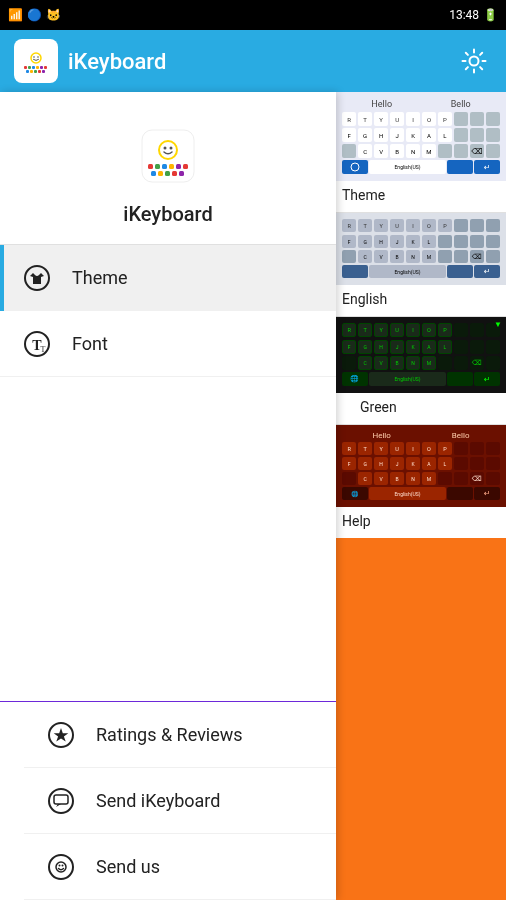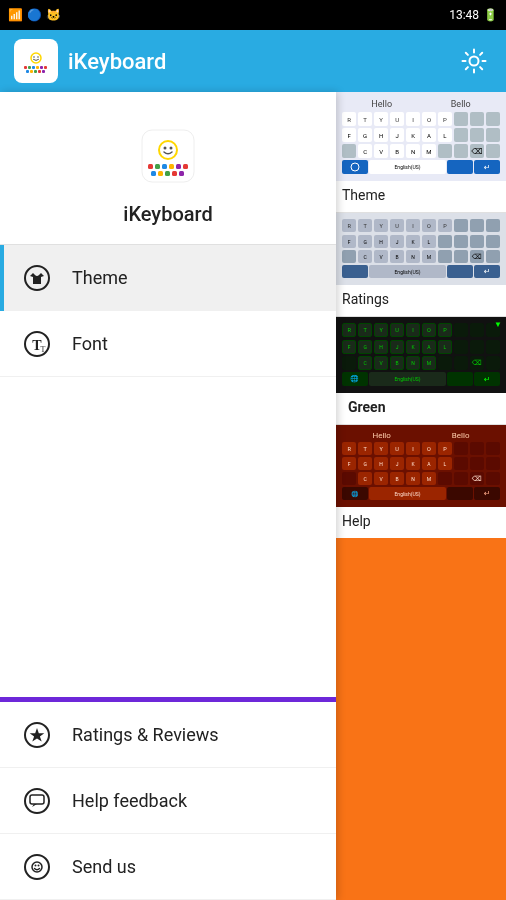--- a/index.html
+++ b/index.html
@@ -134,21 +134,22 @@
       font-size: 22px;
       flex-shrink: 0;
     }
     .nav-item-label {
       font-size: 18px;
       color: #222;
     }
 
     
     .nav-bottom {
-      border-top: 5px solid #6d28d9;
+      border-top: 1px solid #6d28d9;
+      padding-left: 24px;
     }
 
     
     .right-panel {
       width: 170px;
       height: 808px;
       background: #f97316;
       overflow: hidden;
       position: relative;
     }
@@ -284,21 +285,21 @@
 
       <div class="nav-item">
         <div class="nav-item-icon">
           <svg width="28" height="28" viewBox="0 0 28 28" fill="none">
             <circle cx="14" cy="14" r="12" stroke="#222" stroke-width="2"></circle>
 
             <rect x="7" y="8" width="14" height="9" rx="2" stroke="#222" stroke-width="1.5"></rect>
             <path d="M11 17 L9 20 L14 17" fill="#222"></path>
           </svg>
         </div>
-        <span class="nav-item-label">Help feedback</span>
+        <span class="nav-item-label">Send iKeyboard</span>
       </div>
 
       <div class="nav-item">
         <div class="nav-item-icon">
           <svg width="28" height="28" viewBox="0 0 28 28" fill="none">
             <circle cx="14" cy="14" r="12" stroke="#222" stroke-width="2"></circle>
             <circle cx="14" cy="14" r="5" fill="none" stroke="#222" stroke-width="1.5"></circle>
             <circle cx="12.5" cy="12.5" r="1" fill="#222"></circle>
             <circle cx="15.5" cy="12.5" r="1" fill="#222"></circle>
             <path d="M11.5 15.5 Q14 18 16.5 15.5" stroke="#222" stroke-width="1.5" fill="none" stroke-linecap="round"></path>
@@ -412,21 +413,21 @@
         </div>
         <div style="display:grid; grid-template-columns: 1fr 3fr 1fr 1fr; gap:1.5px; padding:1px 2px 3px;">
           <div style="height:13px;background:#3a6090;border-radius:2px;"></div>
           <div style="height:13px;background:#b0b8c8;border-radius:2px;font-size:5px;display:flex;align-items:center;justify-content:center;">English(US)</div>
           <div style="height:13px;background:#3a6090;border-radius:2px;"></div>
           <div style="height:13px;background:#3a6090;border-radius:2px;font-size:8px;color:#fff;display:flex;align-items:center;justify-content:center;">↵</div>
         </div>
       </div>
     </div>
     <div style="padding:4px 6px 8px 6px; background:#fff;">
-      <span style="font-size:14px;color:#222;">Ratings</span>
+      <span style="font-size:14px;color:#222;">English</span>
     </div>
 
     <div style="border-top:1px solid #e0e0e0;">
       <div style="background:#111; padding:4px; position:relative;">
 
         <div style="position:absolute;right:4px;top:3px;color:#00ff00;font-size:8px;">▼</div>
         <div style="display:grid; grid-template-columns: repeat(10, 1fr); gap:1.5px; padding:2px;">
           <div style="height:14px;background:#1a2a1a;border:1px solid #004400;border-radius:2px;font-size:5.5px;color:#00cc00;display:flex;align-items:center;justify-content:center;">R</div>
           <div style="height:14px;background:#1a2a1a;border:1px solid #004400;border-radius:2px;font-size:5.5px;color:#00cc00;display:flex;align-items:center;justify-content:center;">T</div>
           <div style="height:14px;background:#1a2a1a;border:1px solid #004400;border-radius:2px;font-size:5.5px;color:#00cc00;display:flex;align-items:center;justify-content:center;">Y</div>
@@ -463,21 +464,21 @@
           <div style="height:14px;background:#0a1a0a;border-radius:2px;"></div>
         </div>
         <div style="display:grid; grid-template-columns: 1fr 3fr 1fr 1fr; gap:1.5px; padding:1px 2px 3px;">
           <div style="height:14px;background:#003300;border-radius:2px;font-size:7px;color:#00ff00;display:flex;align-items:center;justify-content:center;">🌐</div>
           <div style="height:14px;background:#1a2a1a;border-radius:2px;font-size:5px;color:#00cc00;display:flex;align-items:center;justify-content:center;">English(US)</div>
           <div style="height:14px;background:#003300;border-radius:2px;"></div>
           <div style="height:14px;background:#003300;border-radius:2px;font-size:8px;color:#00ff00;display:flex;align-items:center;justify-content:center;">↵</div>
         </div>
       </div>
     </div>
-    <div style="padding:4px 6px 8px 12px; background:#fff;font-weight:bold;">
+    <div style="padding:4px 6px 8px 24px; background:#fff;">
       <span style="font-size:14px;color:#222;">Green</span>
     </div>
 
     <div style="border-top:1px solid #e0e0e0;">
       <div style="background:#6B1000; padding:4px;">
         <div style="display:flex; justify-content:space-around; padding:2px 2px 1px 2px; font-size:8px; color:#ffccaa;">
           <span>Hello</span>
           <span>Bello</span>
         </div>
         <div style="display:grid; grid-template-columns: repeat(10, 1fr); gap:1.5px; padding:1px 2px;">

